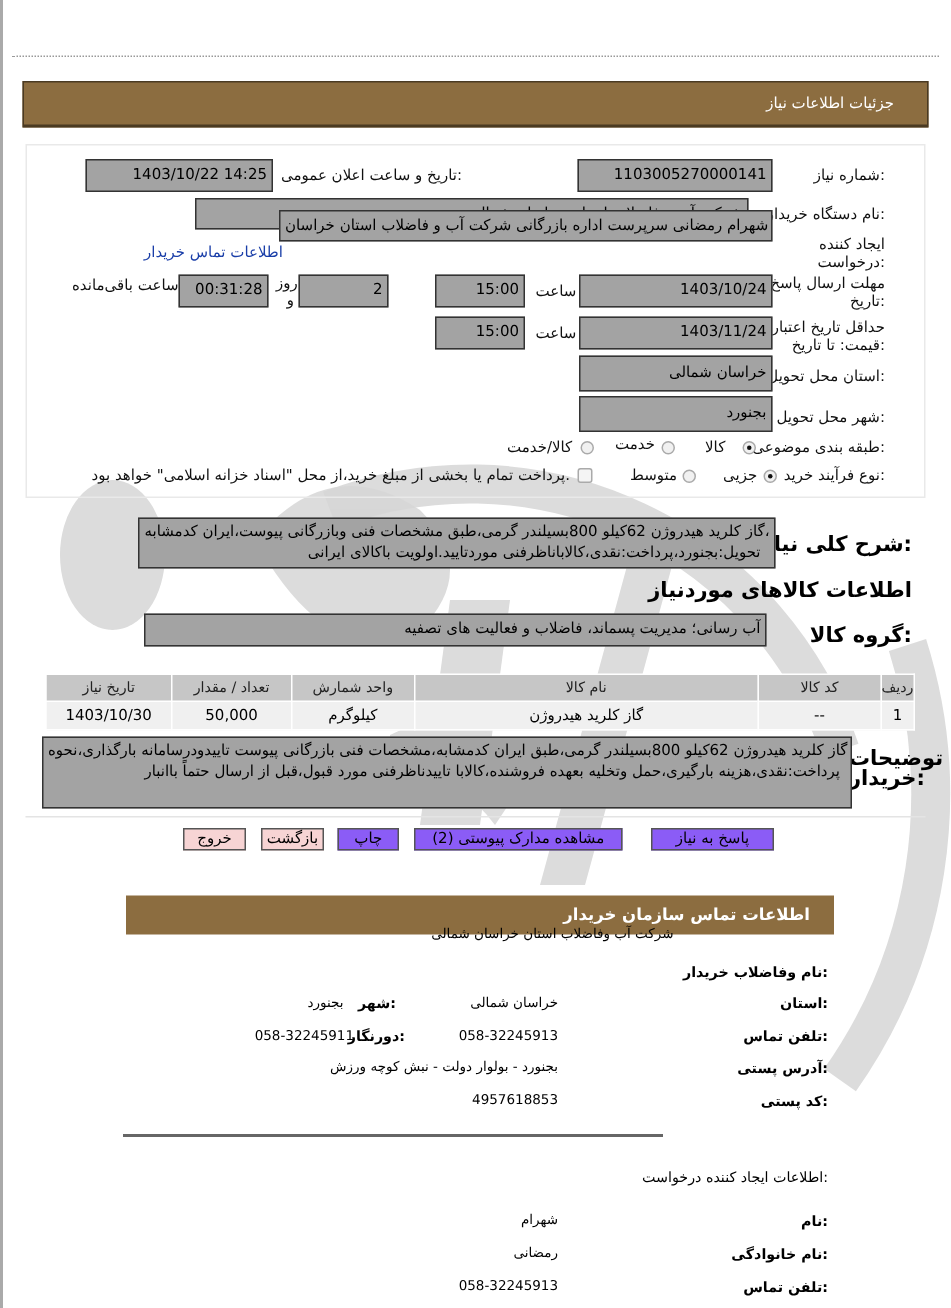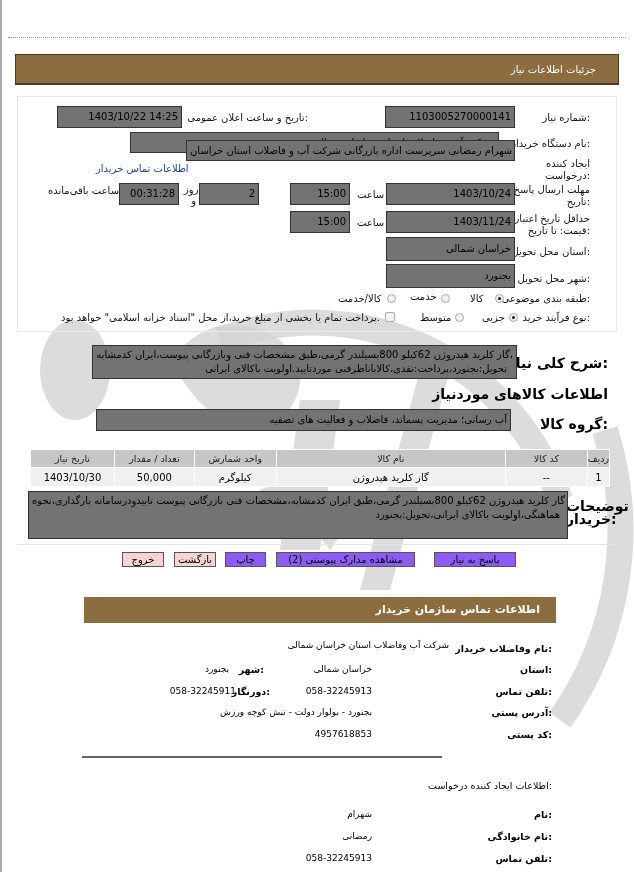--- a/index.html
+++ b/index.html
@@ -9,21 +9,21 @@
   .dotted-sep { position: absolute; left: 8px; top: 37px; width: 618px; border-top: 1px dotted #999; }
 
   .watermark { position: absolute; left: 0; top: 250px; width: 634px; height: 520px; pointer-events: none; z-index: 0; }
 
   .hdr-bar { position: absolute; left: 15px; top: 54px; width: 604px; height: 31px; background: #8c6d40; border: 1px solid #4a3a22; border-width: 1px 1px 2px 1px; }
   .hdr-bar span { position: absolute; right: 22px; top: 9px; color: #fff; font-size: 10px; }
 
   .panel { position: absolute; left: 17px; top: 96px; width: 600px; height: 236px; border: 1px solid #e9e9e9; }
 
   .lbl { position: absolute; font-size: 10px; color: #111; text-align: right; line-height: 12px; }
-  .box { position: absolute; border: 1px solid #333; background: #737373; font-size: 10px; line-height: 20px; padding: 0 3px; text-align: right; white-space: nowrap; overflow: hidden; z-index: 2; }
+  .box { position: absolute; border: 1px solid #333; background: #a3a3a3; font-size: 10px; line-height: 20px; padding: 0 3px; text-align: right; white-space: nowrap; overflow: hidden; z-index: 2; }
   .box.ltr { direction: ltr; text-align: right; }
   .link { position: absolute; color: #1a3ea8; font-size: 10px; z-index: 3; }
 
   .radio { position: absolute; width: 9px; height: 9px; border-radius: 50%; border: 1px solid #aaa; background: #f1f1f1; }
   .radio.on::after { content: ""; position: absolute; left: 2px; top: 2px; width: 3px; height: 3px; border-radius: 50%; background: #111; }
   .checkbox { position: absolute; width: 10px; height: 10px; border: 1px solid #aaa; background: #f4f4f4; border-radius: 2px; }
 
   .sec-title { position: absolute; font-weight: bold; font-size: 14px; }
   .table { position: absolute; left: 30px; top: 449px; width: 580px; border-collapse: collapse; z-index: 2; }
   .table th { background: #c6c6c6; color: #222; font-weight: normal; font-size: 9.5px; height: 18px; border: 1px solid #fff; }
@@ -144,36 +144,36 @@
       <td>کیلوگرم</td>
       <td>50,000</td>
       <td>1403/10/30</td>
     </tr>
   </tbody>
 </table>
 
 <div class="sec-title" style="right:20px; top:500px; width:48px; line-height:13px; text-align:right;">توضیحات خریدار:</div>
 <div class="box" style="left:28px; top:491px; width:540px; height:48px; line-height:14px; padding-top:2px; white-space:normal;">
   <div style="white-space:nowrap;">گاز کلرید هیدروژن 62کیلو 800بسیلندر گرمی،طبق ایران کدمشابه،مشخصات فنی بازرگانی پیوست تاییدودرسامانه بارگذاری،نحوه</div>
-  <div style="white-space:nowrap; padding-right:4px;">هماهنگی،اولویت باکالای ایرانی،تحویل:بجنورد</div>
+  <div style="white-space:nowrap; padding-right:4px;">پرداخت:نقدی،هزینه بارگیری،حمل وتخلیه بعهده فروشنده،کالابا تاییدناظرفنی مورد قبول،قبل از ارسال حتماً باانبار</div>
 </div>
 <div style="position:absolute; left:17px; top:544px; width:600px; border-top:1px solid #e4e4e4;"></div>
 
 <div class="btn green" style="left:434px; top:552px; width:82px;">پاسخ به نیاز</div>
 <div class="btn green" style="left:276px; top:552px; width:139px;">مشاهده مدارک پیوستی (2)</div>
 <div class="btn green" style="left:225px; top:552px; width:41px;">چاپ</div>
 <div class="btn red" style="left:174px; top:552px; width:42px;">بازگشت</div>
 <div class="btn red" style="left:122px; top:552px; width:42px;">خروج</div>
 
 <div class="hdr2">
   <span>اطلاعات تماس سازمان خریدار</span>
 </div>
 
 <div class="clbl" style="right:82px; top:643px;">نام وفاضلاب خریدار:</div>
-<div class="cval" style="right:185px; top:640px;">شرکت آب وفاضلاب استان خراسان شمالی</div>
+<div class="cval" style="right:185px; top:618px;">شرکت آب وفاضلاب استان خراسان شمالی</div>
 
 <div class="clbl" style="right:82px; top:664px;">استان:</div>
 <div class="cval" style="right:262px; top:664px;">خراسان شمالی</div>
 <div class="clbl" style="right:370px; top:664px;">شهر:</div>
 <div class="cval" style="right:405px; top:664px;">بجنورد</div>
 
 <div class="clbl" style="right:82px; top:686px;">تلفن تماس:</div>
 <div class="cval" style="right:262px; top:686px;">058-32245913</div>
 <div class="clbl" style="right:364px; top:686px;">دورنگار:</div>
 <div class="cval" style="right:398px; top:686px;">058-32245911</div>

